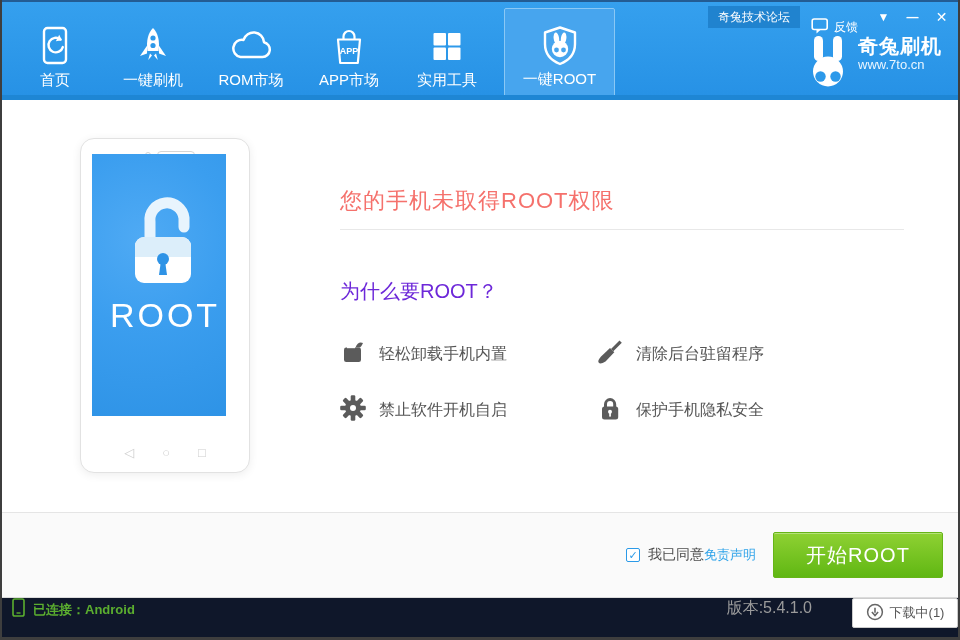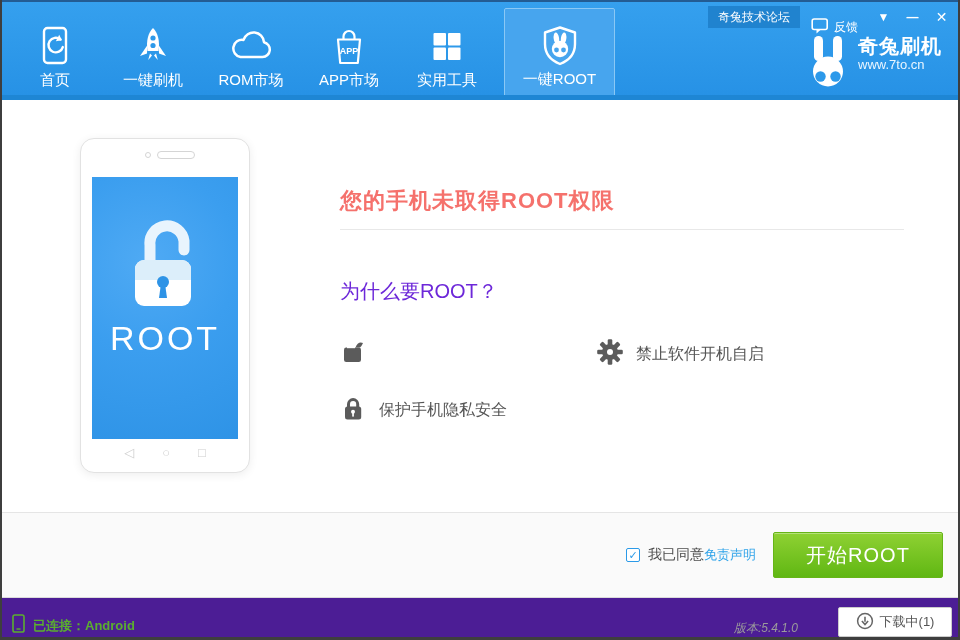--- a/index.html
+++ b/index.html
@@ -49,29 +49,29 @@
   .content { position:relative; flex:1 1 auto; background:#fff; }
   
   .phone {
     position:absolute; left:78px; top:38px; width:170px; height:335px;
     background:#fff; border:1px solid #E2E2E2; border-radius:14px;
     box-shadow:0 2px 10px rgba(0,0,0,0.07);
   }
   .speaker-dot { position:absolute; left:64px; top:13px; width:6px; height:6px; border:1px solid #D5D5D5; border-radius:50%; }
   .speaker-slot { position:absolute; left:76px; top:12px; width:38px; height:8px; border:1px solid #D5D5D5; border-radius:4px; }
   .screen {
-    position:absolute; left:11px; top:38px; width:146px; height:262px;
+    position:absolute; left:11px; top:15px; width:134px; height:262px;
     background:radial-gradient(circle at 38% 32%, #4FAAF4 0%, #3B9EEF 45%, #2E93E6 100%);
   }
   .phone-nav { position:absolute; left:0; right:0; bottom:8px; height:24px;
     display:flex; align-items:center; justify-content:center; gap:28px;
     color:#CFCFCF; font-size:13px; }
   
   .main-col { position:absolute; left:338px; top:0; width:564px; }
-  .page-title { margin-top:86px; font-size:22px; font-weight:bold; color:#F5716C; letter-spacing:1px; }
+  .page-title { margin-top:86px; font-size:22px; font-weight:normal; color:#F5716C; letter-spacing:1px; }
   .divider { margin-top:13px; border-top:1px solid #E8E8E8; height:0; }
   .why-title { margin-top:48px; font-size:20px; color:#6d28d9; }
   .features { margin-top:34px; display:grid; grid-template-columns:257px auto; row-gap:26px; }
   .feature { display:flex; align-items:center; gap:13px; }
   .feature .flabel { font-size:16px; color:#555; white-space:nowrap; }
   
   .action-bar {
     flex:0 0 85px; background:#FAFAFA; border-top:1px solid #E5E5E5;
     display:flex; align-items:center; justify-content:flex-end; padding-right:15px;
   }
@@ -84,29 +84,29 @@
   .disclaimer-link { font-size:13px; color:#2DA2E9; cursor:pointer; }
   .start-btn {
     width:170px; height:46px; border:1px solid #66B517; border-radius:2px;
     background:linear-gradient(#8FD133,#60B713);
     color:#fff; font-size:20px; display:flex; align-items:center; justify-content:center;
     cursor:pointer; letter-spacing:1px;
     box-shadow:inset 0 1px 0 rgba(255,255,255,0.35);
   }
   
   .status-bar {
-    flex:0 0 40px; background:#4c1d95; border-top:1px solid #DBDBDB;
-    display:flex; align-items:flex-end; padding-left:10px;
+    flex:0 0 40px; background:#0f172a; border-top:1px solid #DBDBDB;
+    display:flex; align-items:flex-start; padding-left:10px;
   }
   .conn { display:flex; align-items:center; gap:8px; }
   .conn-text { font-size:13px; font-weight:bold; color:#5BAE2F; }
   .spacer { flex:1 1 auto; }
-  .version { font-size:12px; color:#9B9B9B; margin-right:40px;font-style:italic; }
+  .version { font-size:16px; color:#9B9B9B; margin-right:40px; }
   .download-btn {
-    width:114px; height:30px; margin-right:6px; background:#fff; border:1px solid #CCC; border-radius:2px;
+    width:106px; height:30px; background:#fff; border:1px solid #CCC; border-radius:2px;
     display:flex; align-items:center; justify-content:center; gap:6px;
     font-size:13px; color:#555; cursor:pointer;
   }
 </style>
 </head>
 <body>
 
 <div class="window">
 
   <div class="header">
@@ -248,22 +248,32 @@
       <div class="features">
 
         <div class="feature">
           <span>
             <svg width="26" height="26" viewBox="0 0 26 26">
               <rect x="4" y="8.5" width="17" height="14.5" rx="2.2" fill="#5B5B5B"></rect>
               <path d="M15.5 8.5 Q18 2 23 4 Q21.5 7.5 20 8.5 Z" fill="#5B5B5B"></path>
               <path d="M7 8.5 L15 8.5" stroke="#fff" stroke-width="1.4"></path>
             </svg>
           </span>
+          <span class="flabel">轻松卸载手机内置</span>
         </div>
 
+        <div class="feature">
+          <span>
+            <svg width="26" height="26" viewBox="0 0 26 26">
+              <path d="M22.5 1.5 L24.8 3.8 L16.3 12.3 L14 10 Z" fill="#5B5B5B"></path>
+              <path d="M13 9 L17.3 13.3 L8.5 22.5 Q3.5 25.5 1.8 23.8 Q0.2 22 3.8 17.8 Z" fill="#5B5B5B"></path>
+            </svg>
+          </span>
+          <span class="flabel">清除后台驻留程序</span>
+        </div>
 
         <div class="feature">
           <span>
             <svg width="26" height="26" viewBox="0 0 26 26">
               <g fill="#5B5B5B">
                 <g transform="translate(13,13)">
                   <rect x="-2.3" y="-12.8" width="4.6" height="6" rx="1.3"></rect>
                   <rect x="-2.3" y="-12.8" width="4.6" height="6" rx="1.3" transform="rotate(45)"></rect>
                   <rect x="-2.3" y="-12.8" width="4.6" height="6" rx="1.3" transform="rotate(90)"></rect>
                   <rect x="-2.3" y="-12.8" width="4.6" height="6" rx="1.3" transform="rotate(135)"></rect>

